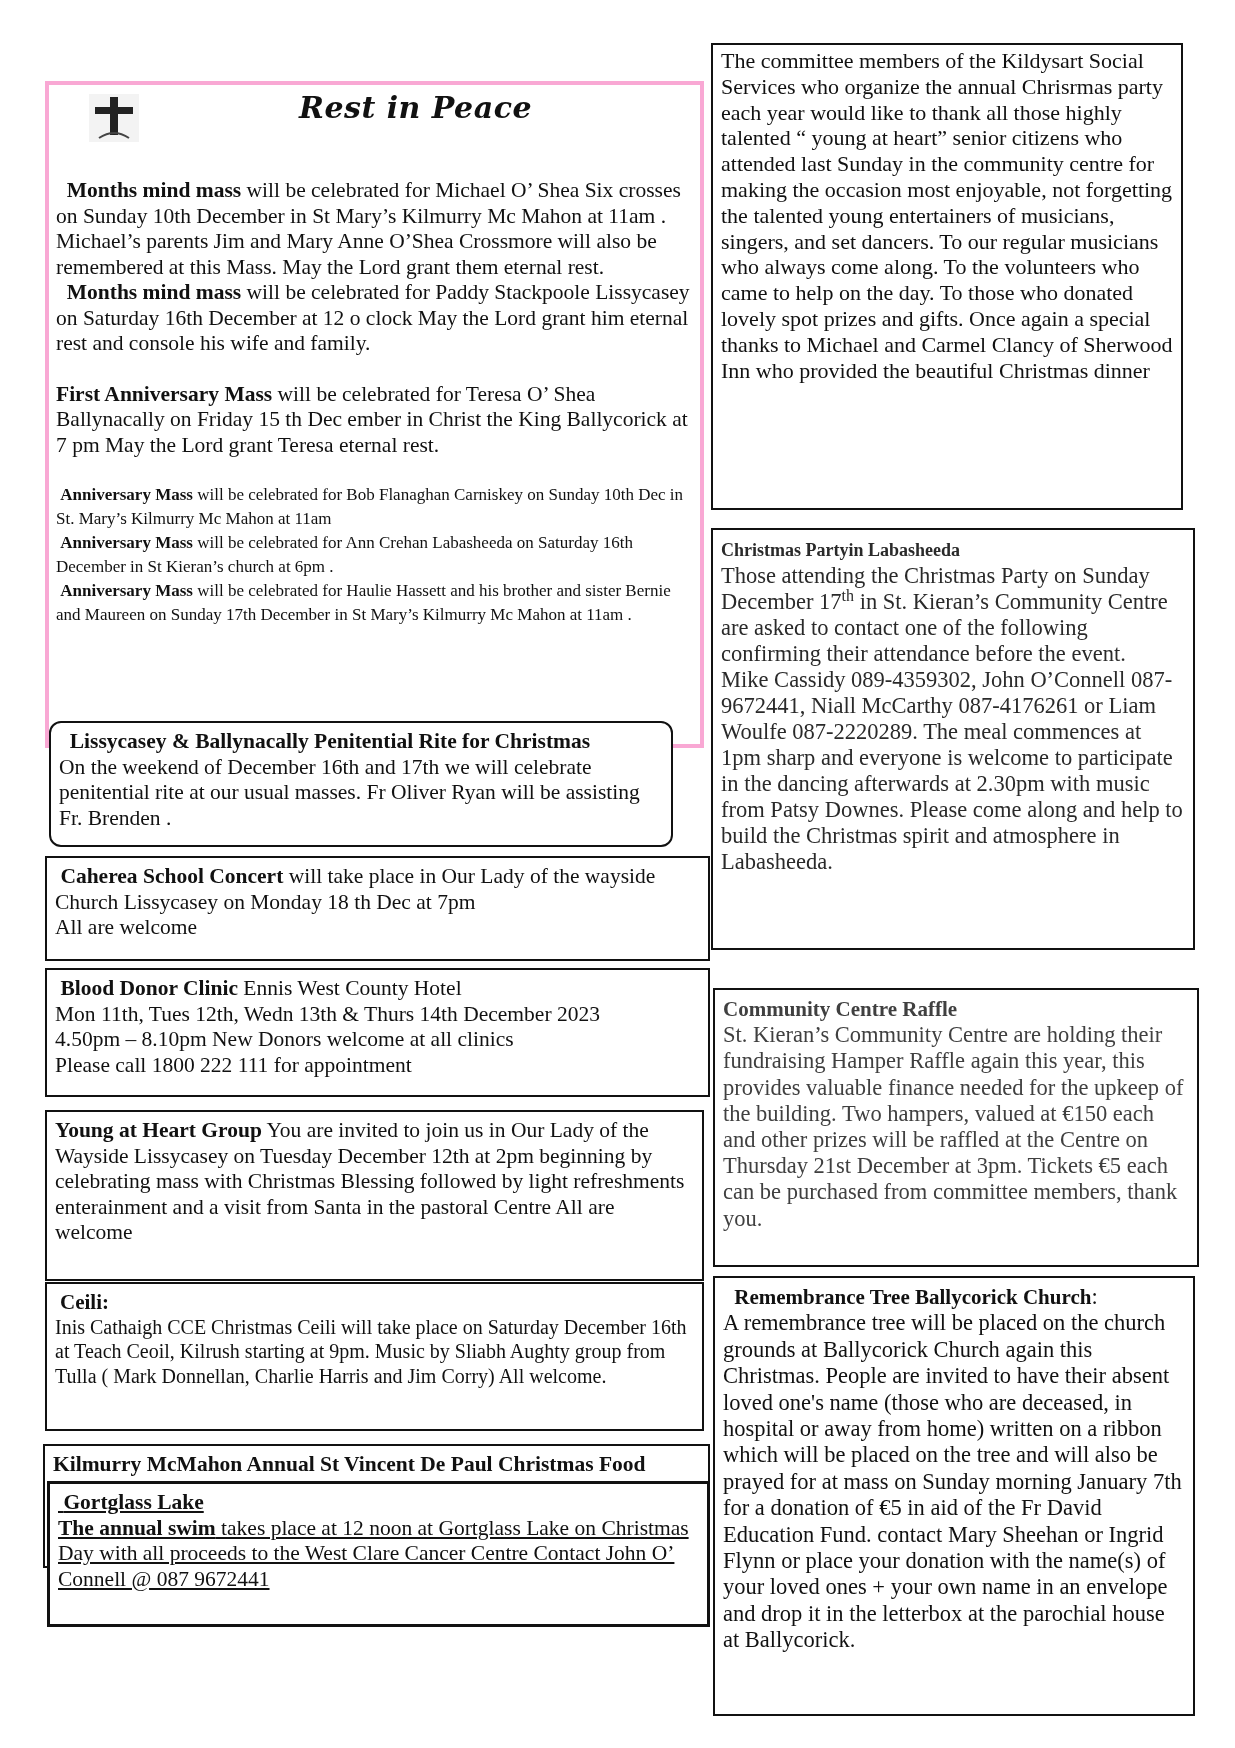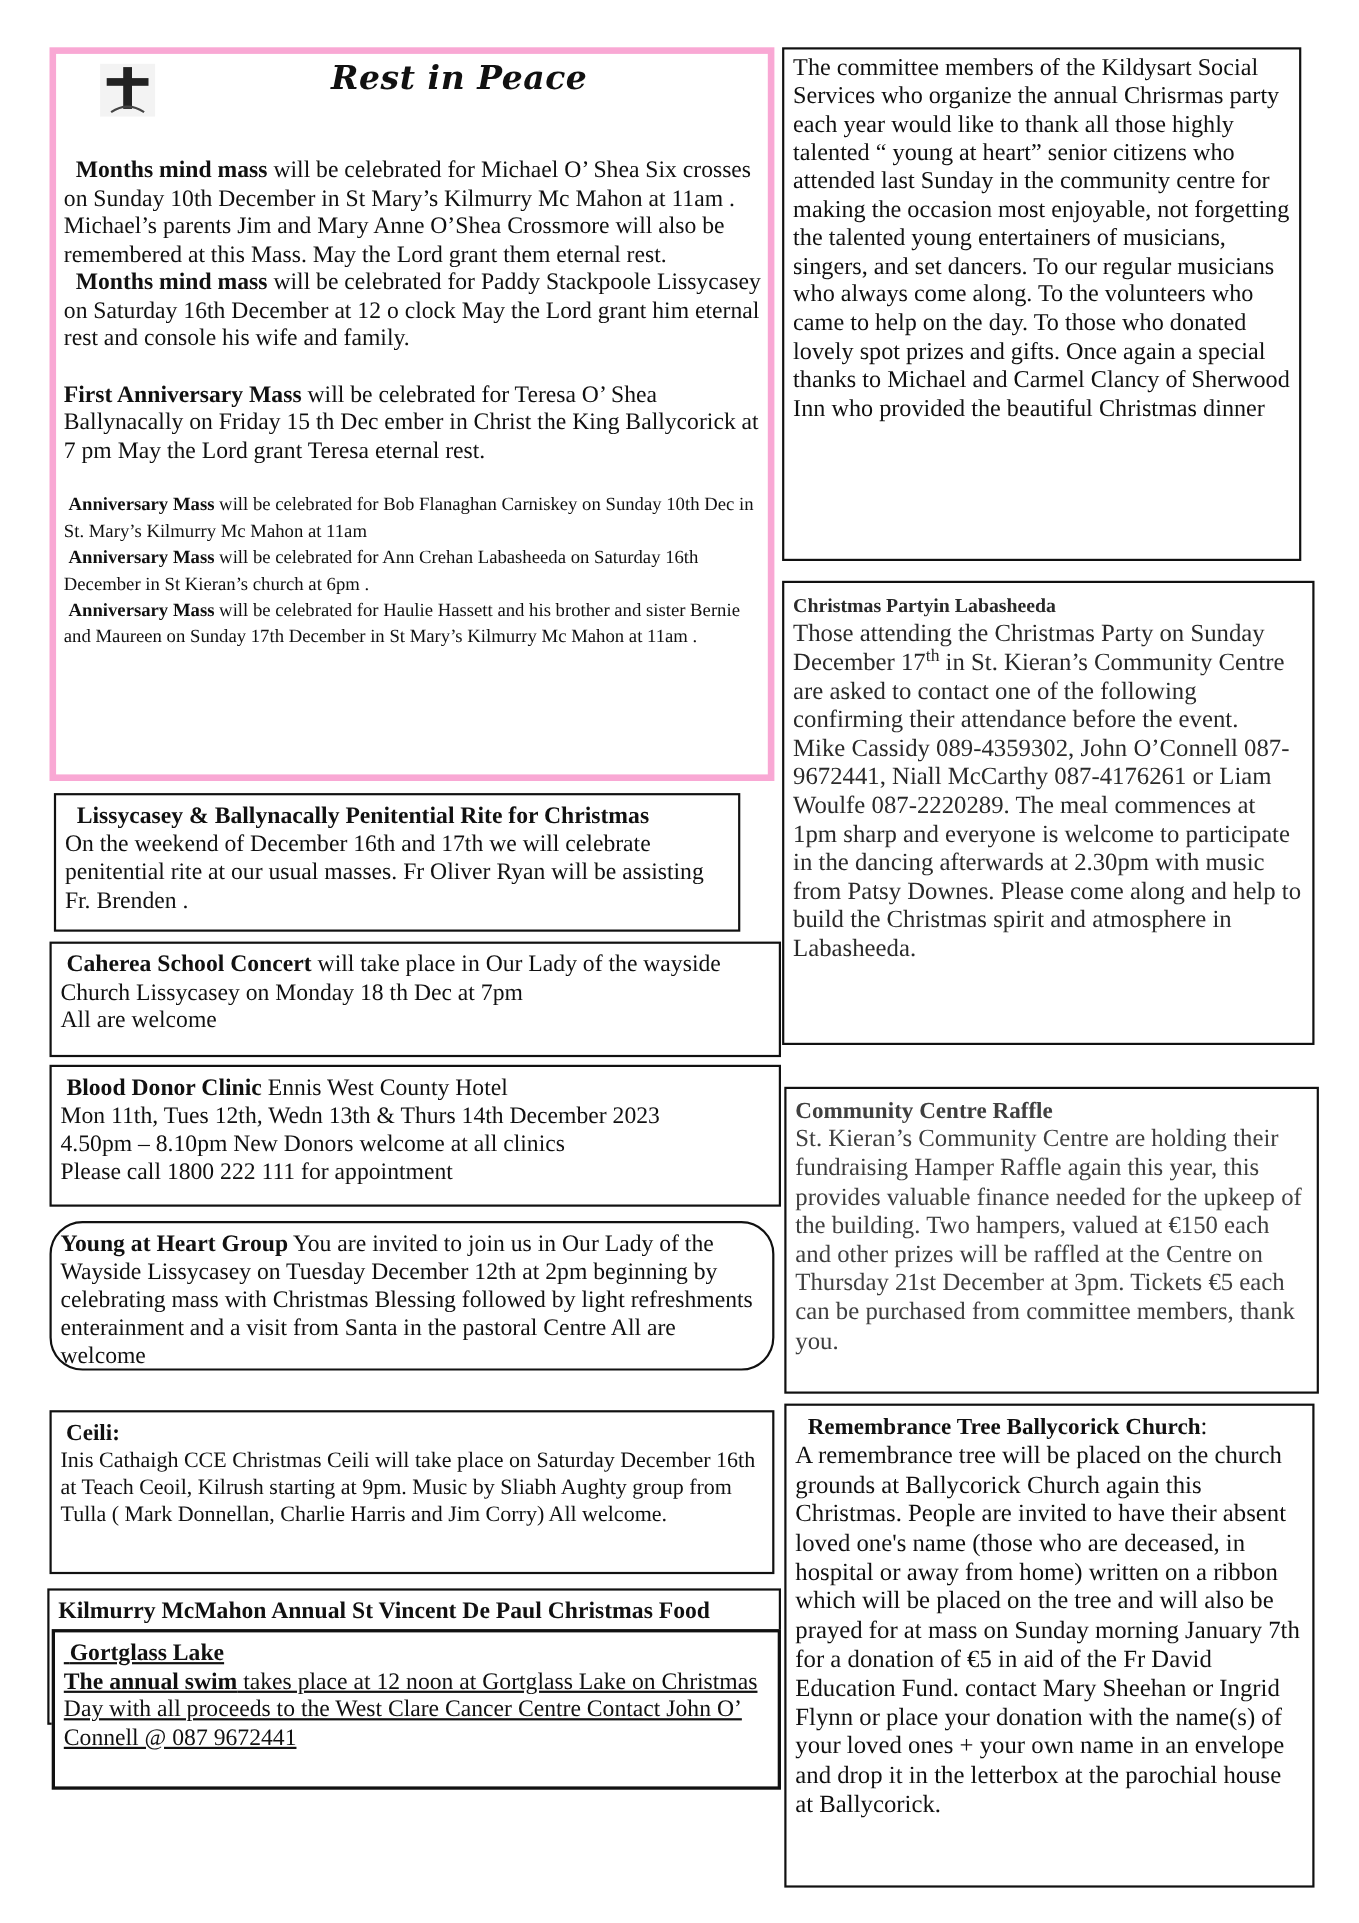--- a/index.html
+++ b/index.html
@@ -2,21 +2,21 @@
 <html><head>
 <meta charset="utf-8">
 <style>
   html, body { margin:0; padding:0; background:#ffffff; }
   body { width:1235px; height:1748px; position:relative; overflow:hidden;
          font-family:"Liberation Serif", "DejaVu Serif", serif; color:#111; }
   .box { position:absolute; box-sizing:border-box; border:2.5px solid #111; background:#fff;
          padding:6px 8px 4px 8px; font-size:21.5px; line-height:25.5px; }
   .box p { margin:0; }
   .box b { font-weight:bold; }
-  .rip { border:6px solid #f9a8d4; padding:0 6px; }
+  .rip { border:4px solid #f9a8d4; padding:0 6px;margin-top:38px; }
   .rip-title { position:absolute; left:250px; top:10px; font-family:"DejaVu Serif", serif;
                font-style:italic; font-weight:bold; font-size:30px; letter-spacing:0.5px; }
   .cross { position:absolute; left:40px; top:9px; width:50px; height:48px; background:#f3f3f3; }
   .rip-body { position:absolute; left:7px; right:6px; top:93px; font-size:21.5px; line-height:25.5px; }
   .rip-small { font-size:17px; line-height:24px; }
   .gap { height:25px; }
   sup { font-size:16px; line-height:0; }
 </style>
 </head>
 <body>
@@ -37,38 +37,38 @@
     <p><b>First Anniversary Mass</b><span> will be celebrated for Teresa O’ Shea Ballynacally on Friday 15 th Dec ember in Christ the King Ballycorick at 7 pm   May the Lord grant Teresa eternal rest.</span></p>
     <div class="gap"></div>
     <div class="rip-small">
       <p>&nbsp;<b>Anniversary Mass</b><span> will be celebrated for Bob Flanaghan  Carniskey on Sunday 10th Dec in St. Mary’s Kilmurry Mc Mahon at 11am</span></p>
       <p>&nbsp;<b>Anniversary Mass</b><span> will be celebrated for  Ann Crehan Labasheeda on Saturday 16th December in St Kieran’s church at 6pm .</span></p>
       <p>&nbsp;<b>Anniversary Mass</b><span> will be celebrated for Haulie Hassett and his brother and sister Bernie and Maureen on Sunday 17th December in St Mary’s Kilmurry Mc Mahon at 11am .</span></p>
     </div>
   </div>
 </div>
 
-<div class="box" style="left:49px; top:721px; width:624px; height:126px;">
+<div class="box" style="left:49px; top:721px; width:624px; height:126px;border-radius:12px;">
   <p>&nbsp;&nbsp;<b>Lissycasey &amp; Ballynacally  Penitential Rite  for Christmas</b></p>
   <p> On the  weekend of December 16th and 17th  we will celebrate penitential rite at our  usual masses.  Fr Oliver Ryan will  be assisting  Fr. Brenden .</p>
 </div>
 
 <div class="box" style="left:45px; top:856px; width:665px; height:105px;">
   <p>&nbsp;<b>Caherea  School Concert</b><span>  will take place in Our Lady of the wayside Church Lissycasey on  Monday 18 th Dec at 7pm</span></p>
   <p>All are welcome</p>
 </div>
 
 <div class="box" style="left:45px; top:968px; width:665px; height:129px;">
   <p>&nbsp;<b>Blood Donor Clinic</b><span> Ennis West County Hotel</span></p>
   <p>Mon 11th, Tues 12th, Wedn 13th &amp; Thurs 14th December 2023</p>
   <p>4.50pm – 8.10pm New Donors welcome at all clinics</p>
   <p>Please call 1800 222 111 for appointment</p>
 </div>
 
-<div class="box" style="left:45px; top:1110px; width:659px; height:136px;border-radius:30px;">
+<div class="box" style="left:45px; top:1110px; width:659px; height:171px;">
   <p><b>Young at Heart Group</b><span> You are invited to join us in Our Lady of the Wayside Lissycasey on Tuesday  December 12th at 2pm beginning by celebrating mass  with  Christmas Blessing followed by  light refreshments enterainment and a visit from Santa in the pastoral Centre  All are welcome</span></p>
 </div>
 
 <div class="box" style="left:45px; top:1282px; width:659px; height:149px; font-size:20px; line-height:24.5px;">
   <p>&nbsp;<b style="font-size:21px;text-align:right;">Ceili:</b></p>
   <p>Inis Cathaigh CCE Christmas Ceili will take place on Saturday December 16th at Teach Ceoil, Kilrush starting at 9pm. Music by Sliabh Aughty group from Tulla ( Mark Donnellan, Charlie Harris and Jim Corry) All welcome.</p>
 </div>
 
 <div class="box" style="left:43px; top:1444px; width:667px; height:124px; font-size:19px; line-height:24px;">
   <p><b style="font-size:21.5px;">Kilmurry McMahon Annual St Vincent De Paul  Christmas Food Appeal</b><span> Two boxes will be placed on side of the Altar for next two Sundays.  for  non perishable foods and cash  donations... thank you for your generosity....</span></p>

